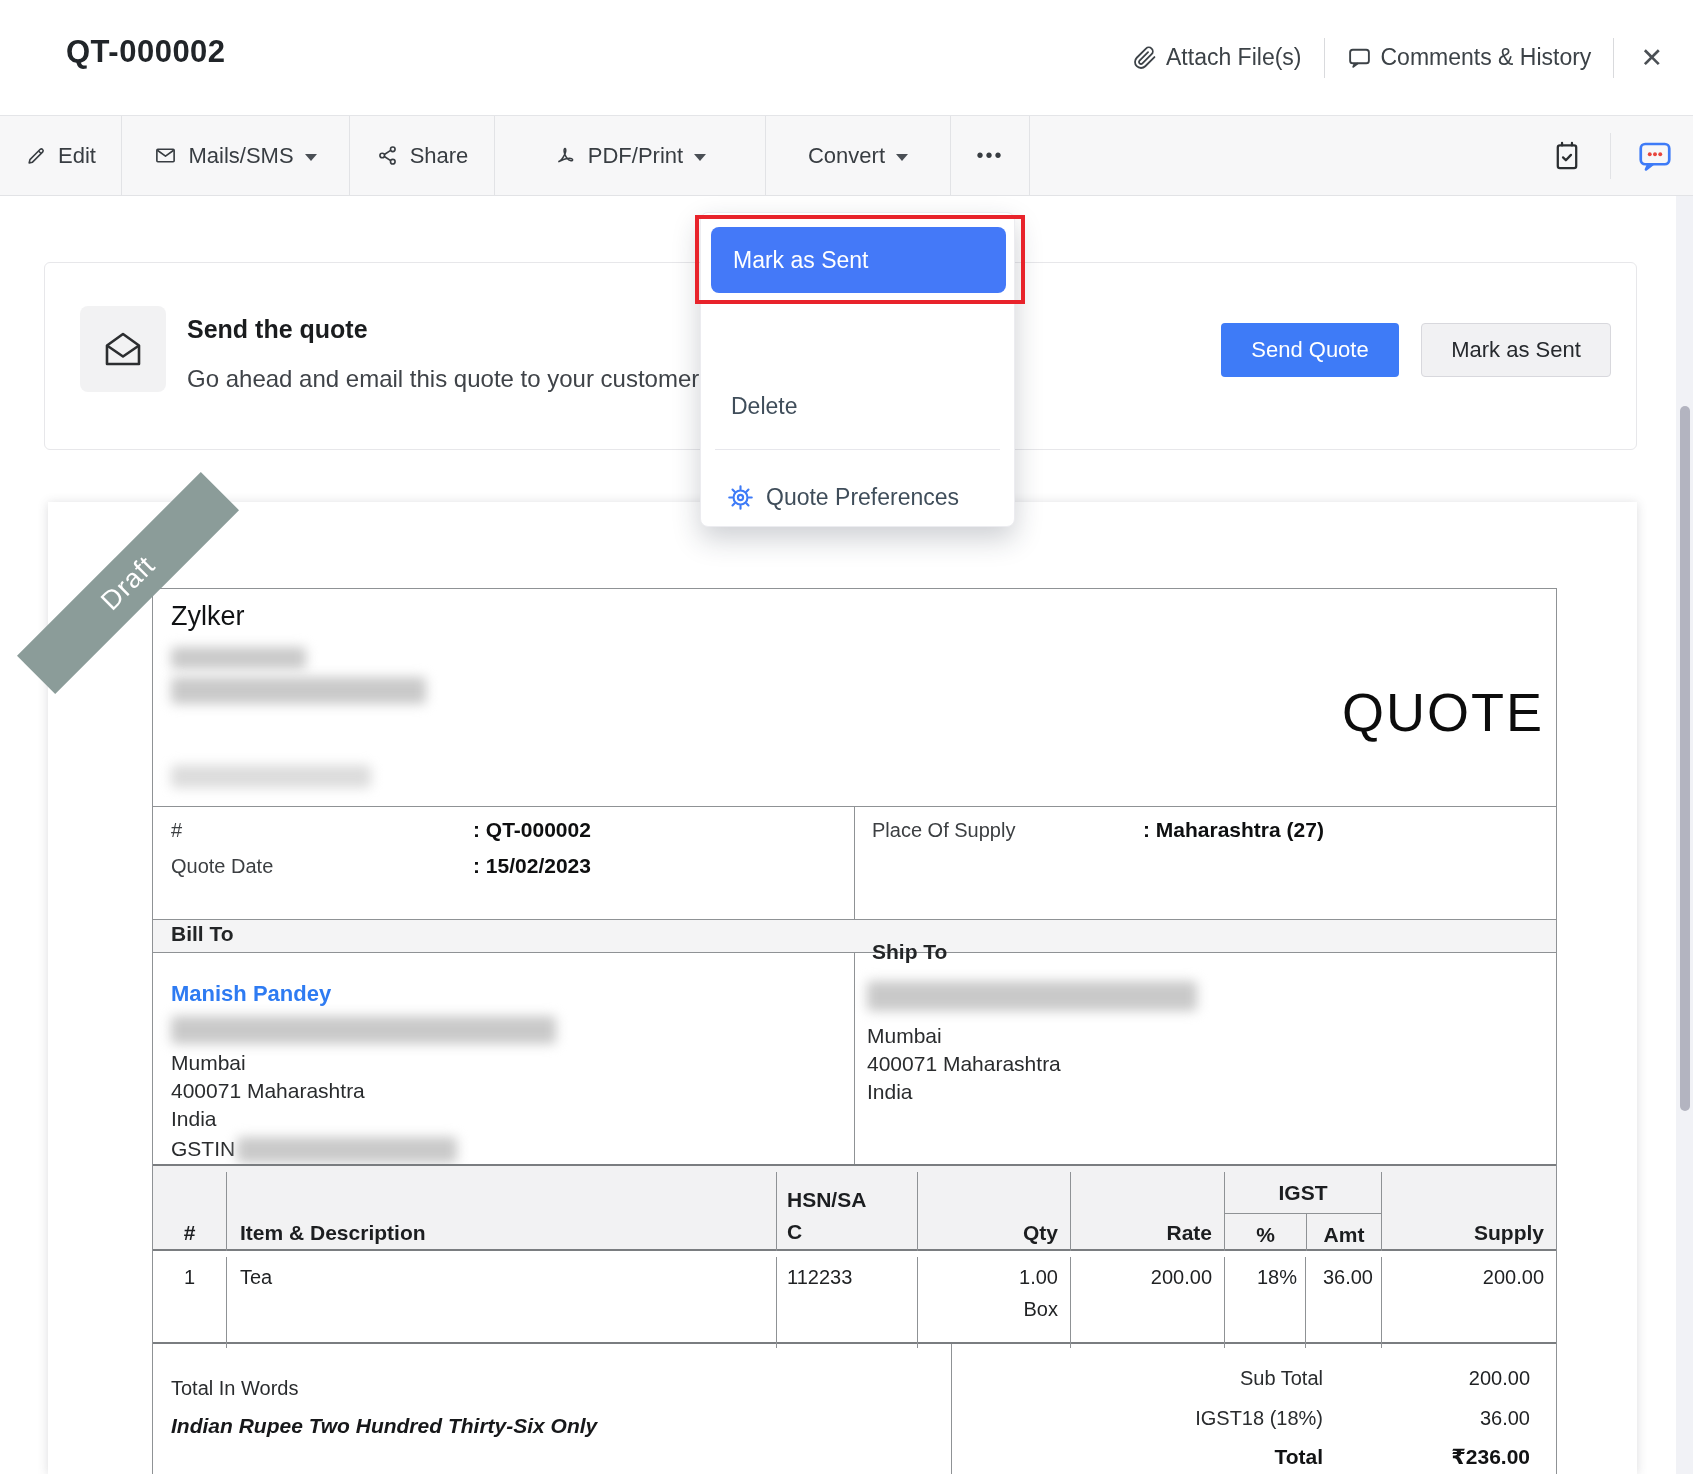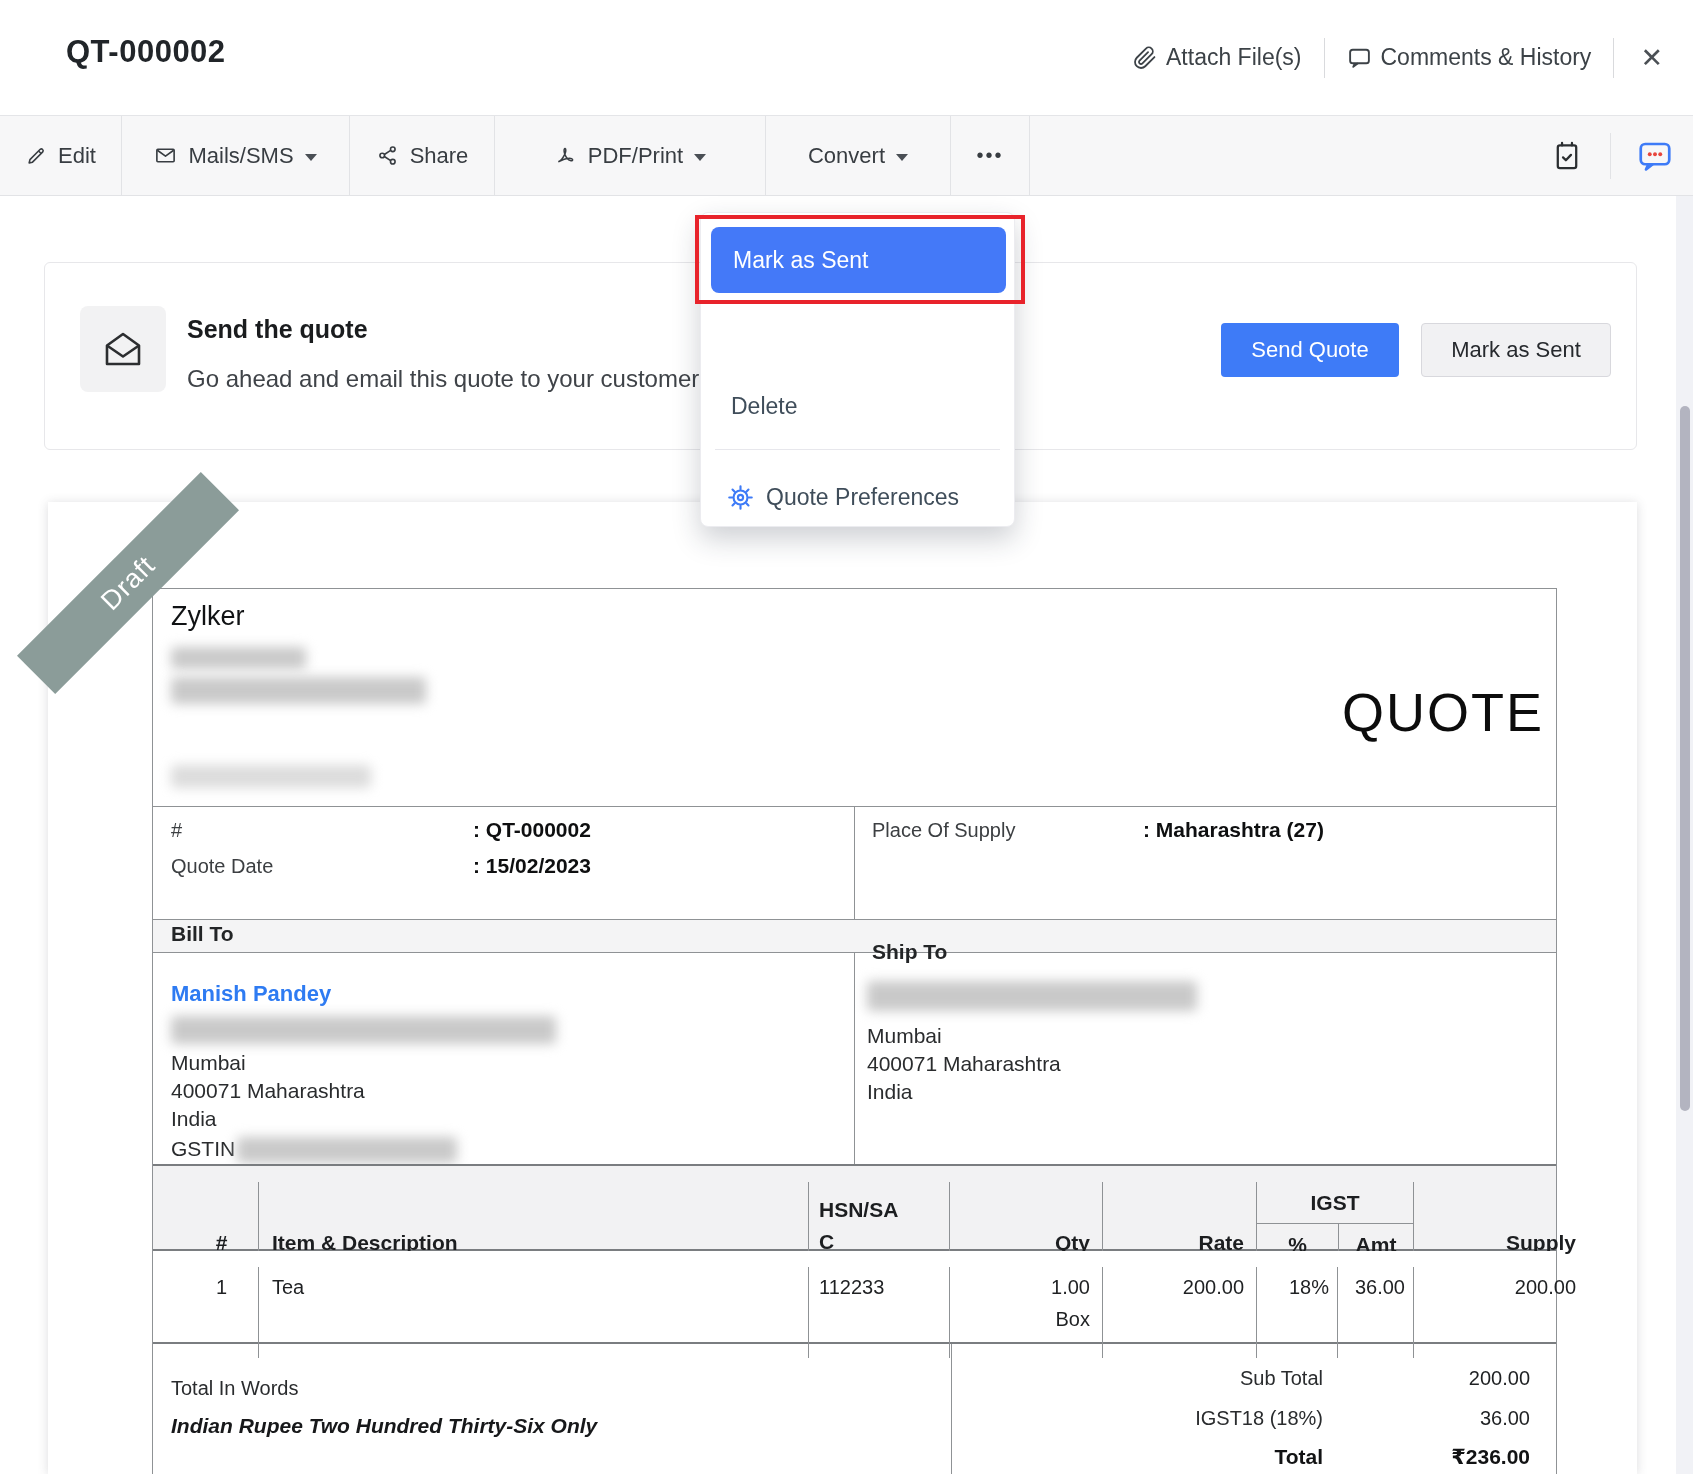--- a/index.html
+++ b/index.html
@@ -85,21 +85,21 @@
   .addr-band{position:absolute;left:0;right:0;top:330px;height:34px;background:#f4f4f5;
              border-top:1px solid #8f9295;border-bottom:1px solid #8f9295;}
   .band-label{position:absolute;top:3px;font-size:21px;font-weight:bold;color:#232527;}
   .cust-link{position:absolute;left:18px;top:392px;font-size:22px;font-weight:bold;color:#2e7bf2;cursor:pointer;}
   .addr-line{position:absolute;font-size:21px;color:#2a2c2e;}
 
   
   .tbl-header{position:absolute;left:0;right:0;top:575px;height:87px;background:#f2f2f3;
               border-top:2px solid #7a7d80;border-bottom:2px solid #7a7d80;}
   .tbl-row{position:absolute;left:0;right:0;top:662px;height:93px;background:#fff;border-bottom:2px solid #7a7d80;}
-  .cell{position:absolute;top:16px;height:100%;border-left:1px solid #8f9295;margin-left:32px;}
+  .cell{position:absolute;top:6px;height:100%;border-left:1px solid #8f9295;}
   .cell.first{border-left:none;}
   .hcell{display:flex;align-items:flex-end;padding-bottom:10px;font-size:21px;font-weight:bold;color:#1c1e20;}
   .c-num{left:0;width:73px;}
   .c-item{left:73px;width:550px;}
   .c-hsn{left:623px;width:141px;}
   .c-qty{left:764px;width:153px;}
   .c-rate{left:917px;width:154px;}
   .c-pct{left:1071px;width:81px;}
   .c-amt{left:1152px;width:76px;}
   .c-amount{left:1228px;width:177px;}

